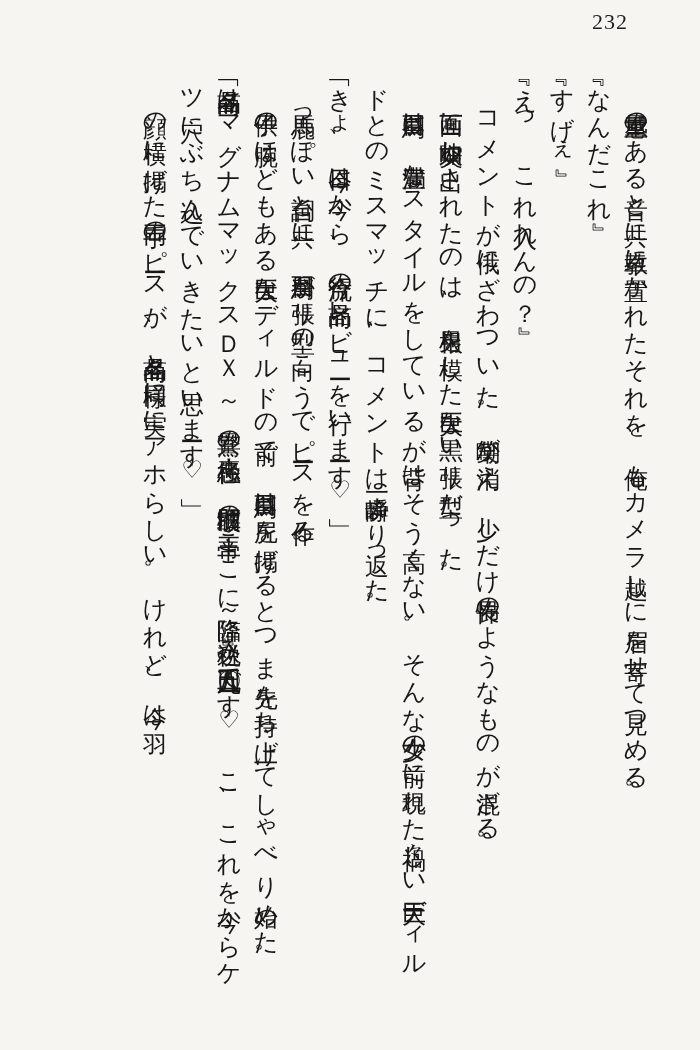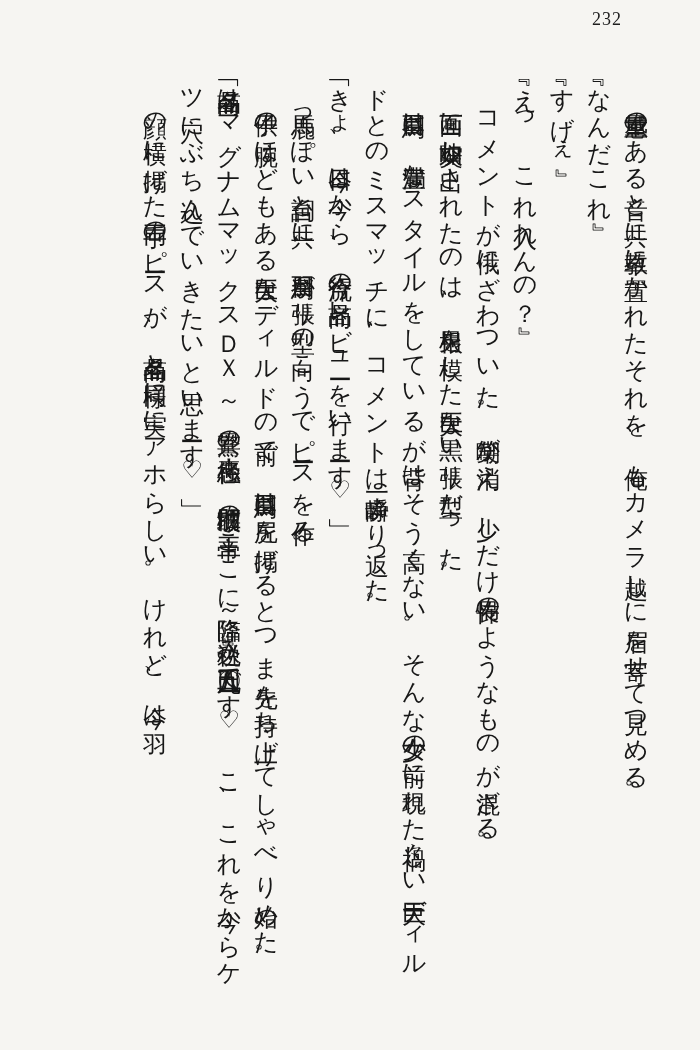--- a/index.html
+++ b/index.html
@@ -13,21 +13,21 @@
     position: relative;
     width: 700px;
     height: 1050px;
     background: #f6f5f2;
     font-family: "Liberation Serif", "DejaVu Serif", serif;
   }
   .page-number {
     position: absolute;
     top: 9px;
     left: 592px;
-    font-size: 18px;
+    font-size: 22px;
     letter-spacing: 1px;
     color: #1e1e1e;
     font-family: "Liberation Serif", "DejaVu Serif", serif;
   }
   .text-block {
     position: absolute;
     top: 72px;
     right: 46px;
     width: 632px;
     height: 914px;

